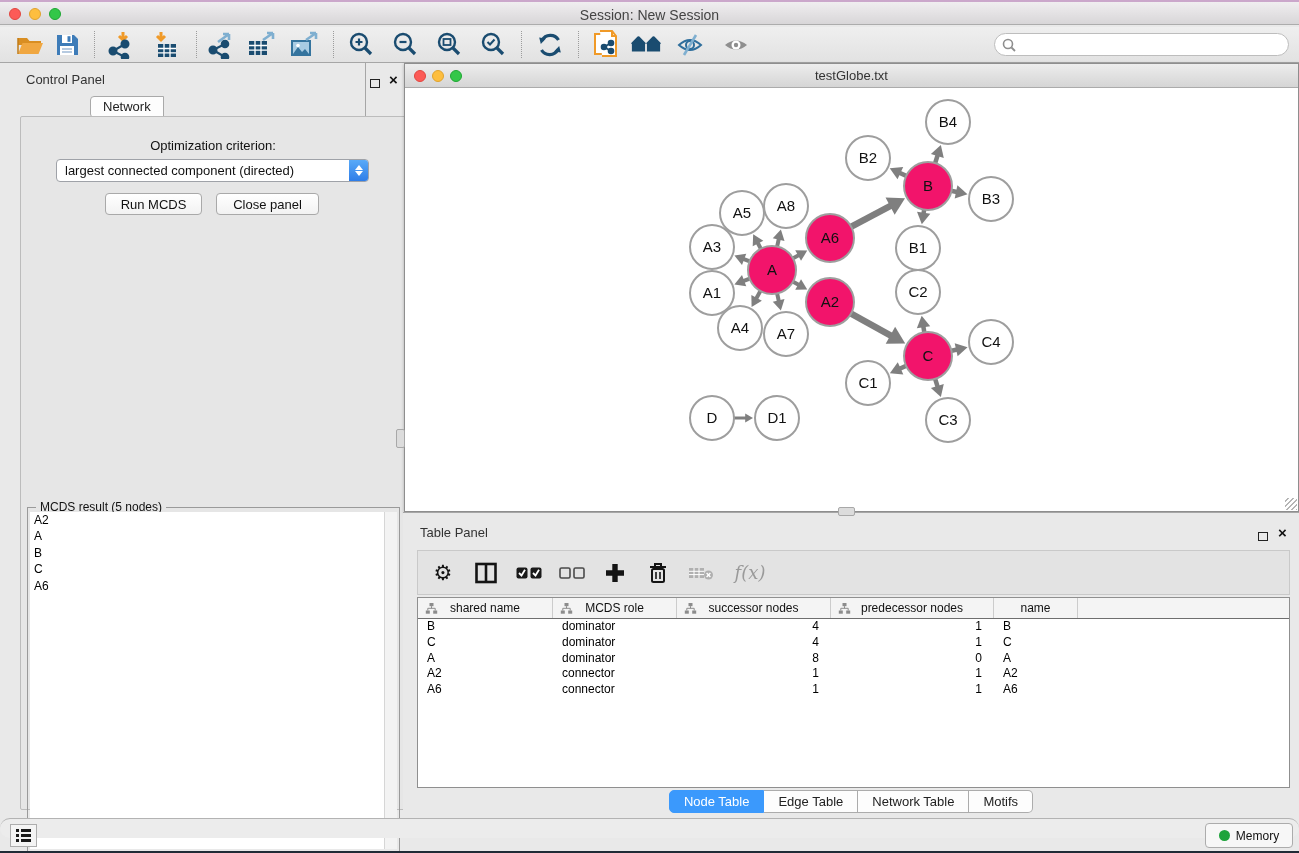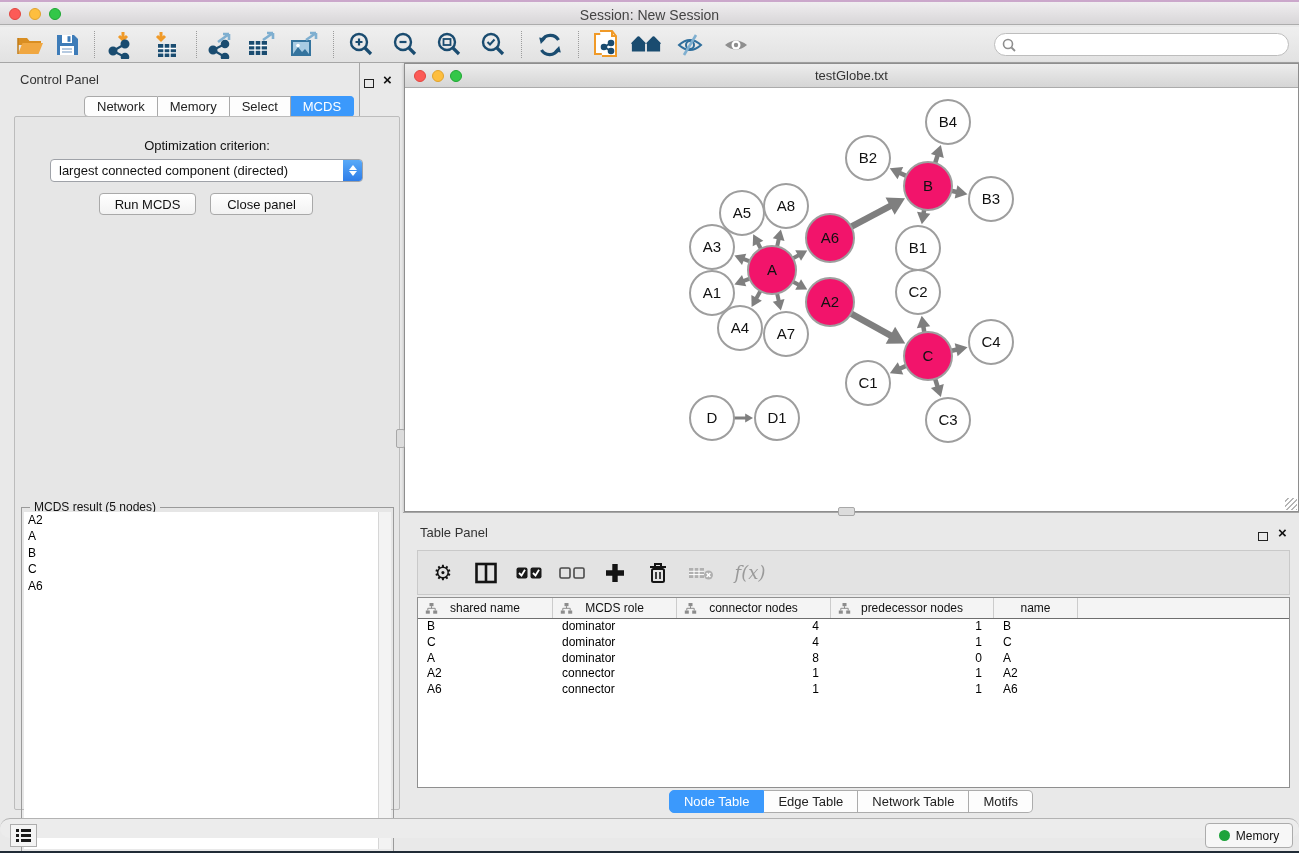--- a/index.html
+++ b/index.html
@@ -17,25 +17,25 @@
   #titlebar .title { width:100%; text-align:center; top:5px; font-size:14px; color:#444; }
 
   
   #toolbar { left:0; top:27px; width:1299px; height:36px; background:linear-gradient(#EFEFEF,#E2E2E2); border-bottom:1px solid #A6A6A6; }
   .tbtn { top:2px; width:32px; height:32px; display:flex; align-items:center; justify-content:center; cursor:default; }
   .tsep { top:4px; width:1px; height:27px; border-left:1px dotted #9C9C9C; }
   #searchbox { right:10px; top:6px; width:295px; height:23px; background:#fff; border:1px solid #BDBDBD; border-radius:12px; display:flex; align-items:center; padding-left:6px; }
   #searchbox input { border:none; outline:none; width:250px; font-size:12px; background:transparent; }
 
   
-  #control-panel { left:6px; top:63px; width:354px; height:755px; background:#E9E9E9; border-right:1px solid #A6A6A6; }
+  #control-panel { left:12px; top:63px; width:354px; height:755px; background:#E9E9E9; border-right:1px solid #A6A6A6; }
   .panel-title { font-size:13px; color:#333; }
   .win-float { width:10px; height:9px; border:1.5px solid #222; display:inline-block; }
   .win-close { font-size:15px; font-weight:900; color:#111; line-height:10px; }
-  .cp-tabs { top:33px; left:78px; height:21px; display:flex; }
+  .cp-tabs { top:33px; left:78px; height:21px; display:flex;flex-direction:column; }
   .cp-tab { border:1px solid #A9A9A9; border-left:none; background:#FDFDFD; font-size:13px; color:#222; padding:2px 12px; line-height:16px; }
   .cp-tab:first-child { border-left:1px solid #A9A9A9; border-radius:4px 0 0 4px; }
   .cp-tab:last-child { border-radius:0 4px 4px 0; }
   .cp-tab.active { background:#3B99FC; color:#fff; border-color:#3B99FC; }
   #cp-content { left:8px; top:53px; width:386px; height:694px; background:#E6E6E6; border:1px solid #BCBCBC; border-radius:2px; }
   #opt-label { top:21px; width:100%; text-align:center; font-size:13px; color:#111; }
   #dropdown { left:35px; top:42px; width:313px; height:23px; background:#fff; border:1px solid #9FA2A8; border-radius:4px; display:flex; align-items:center; }
   #dropdown .val { font-size:13px; color:#111; padding-left:8px; flex:1; white-space:nowrap; overflow:hidden; }
   #dropdown .stepper { width:19px; height:21px; background:linear-gradient(#59AAF8,#2E7DE8); border-radius:0 3px 3px 0; display:flex; flex-direction:column; align-items:center; justify-content:center; gap:1px; }
   .chev { width:0; height:0; border-left:4px solid transparent; border-right:4px solid transparent; }
@@ -490,21 +490,21 @@
           </svg>
           <span>MCDS role</span>
         </div>
         <div class="th" style="width: 154px;">
           <svg class="hdr-icon" width="13" height="13" viewBox="0 0 13 13">
             <rect x="4.5" y="1" width="4" height="3.2" fill="#8C8C8C"></rect>
             <rect x="0.8" y="8.5" width="4" height="3.2" fill="#8C8C8C"></rect>
             <rect x="8.2" y="8.5" width="4" height="3.2" fill="#8C8C8C"></rect>
             <path d="M6.5 4.2v2.1M2.8 8.5V6.3h7.4v2.2" fill="none" stroke="#8C8C8C" stroke-width="1"></path>
           </svg>
-          <span>connector nodes</span>
+          <span>successor nodes</span>
         </div>
         <div class="th" style="width: 163px;">
           <svg class="hdr-icon" width="13" height="13" viewBox="0 0 13 13">
             <rect x="4.5" y="1" width="4" height="3.2" fill="#8C8C8C"></rect>
             <rect x="0.8" y="8.5" width="4" height="3.2" fill="#8C8C8C"></rect>
             <rect x="8.2" y="8.5" width="4" height="3.2" fill="#8C8C8C"></rect>
             <path d="M6.5 4.2v2.1M2.8 8.5V6.3h7.4v2.2" fill="none" stroke="#8C8C8C" stroke-width="1"></path>
           </svg>
           <span>predecessor nodes</span>
         </div>

